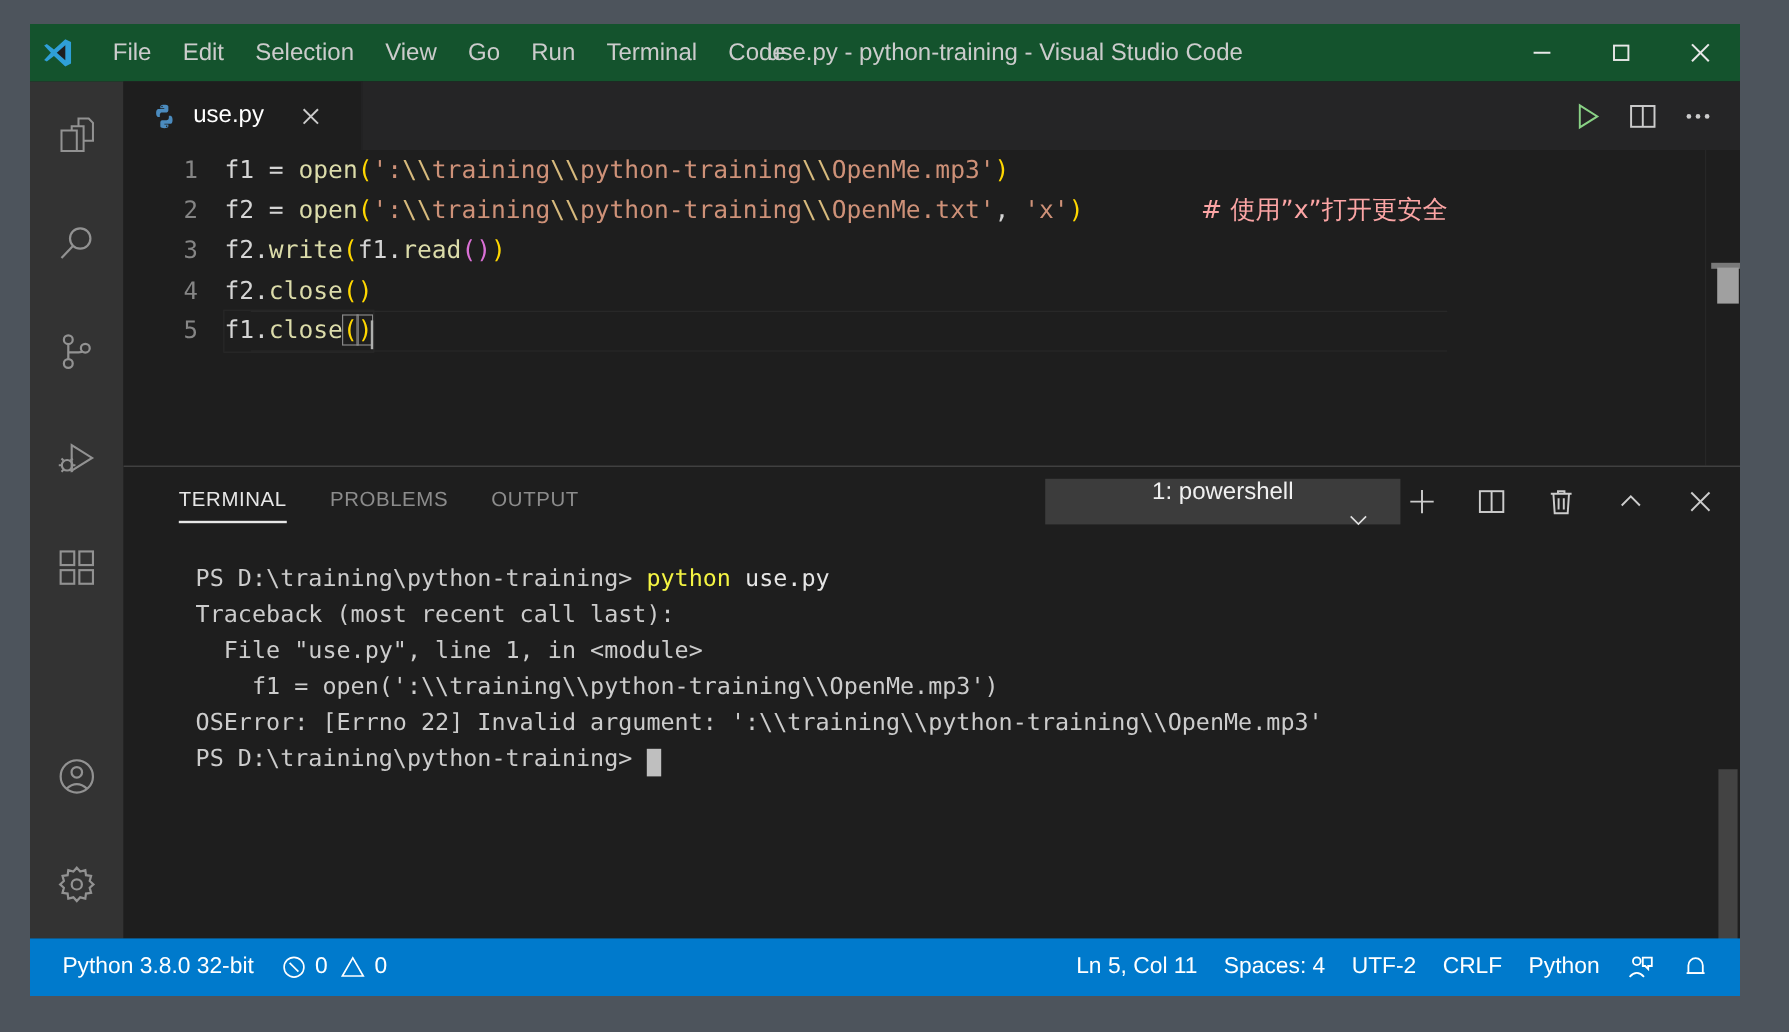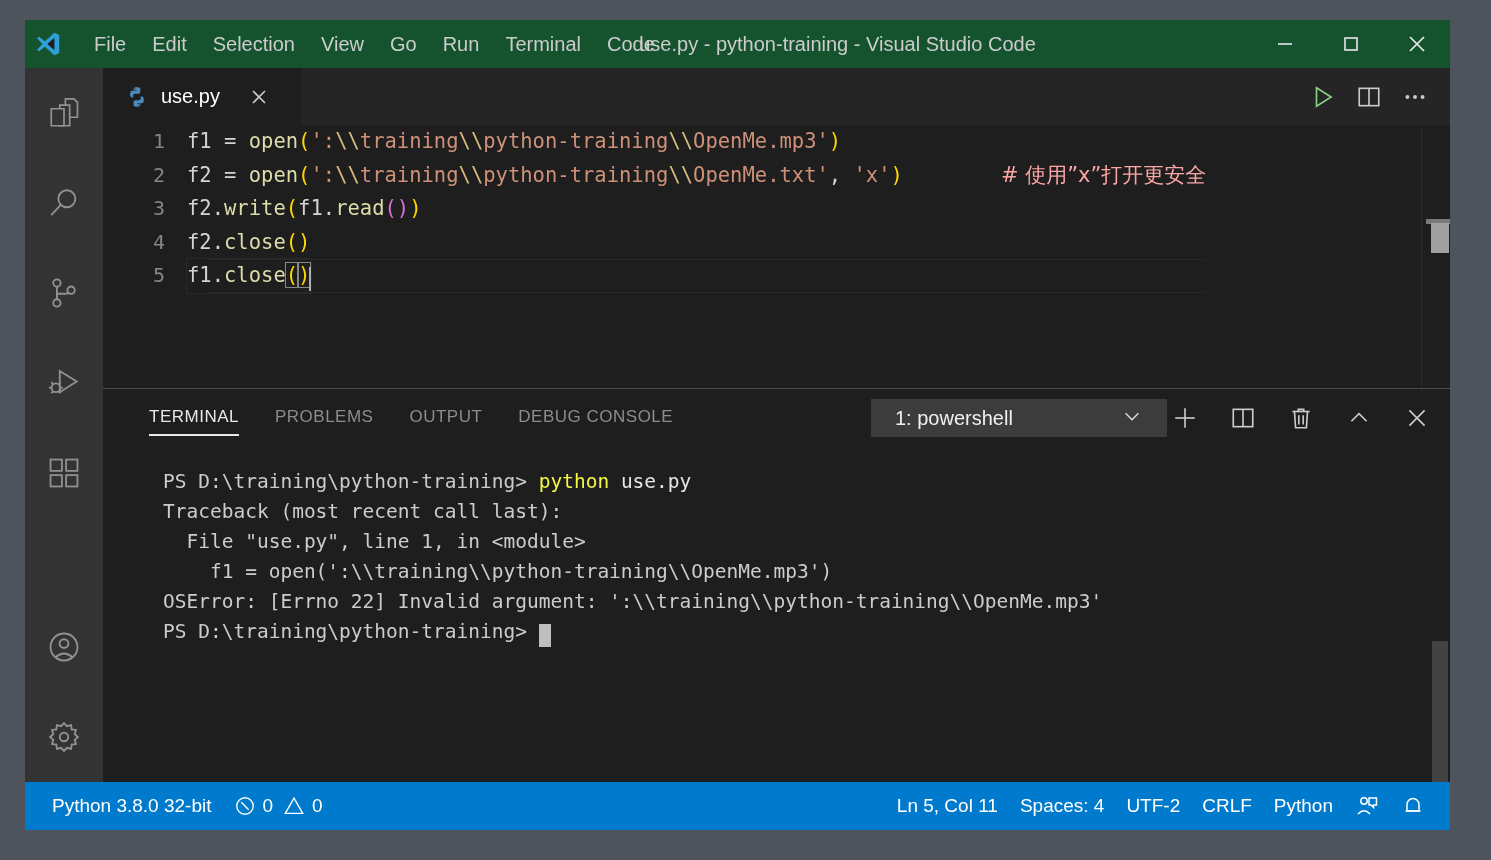--- a/index.html
+++ b/index.html
@@ -277,20 +277,21 @@
     position: absolute;
     left: 768px; top: 10px;
     width: 296px; height: 38px;
     background: #3c3c3c;
     color: #f0f0f0;
     font-size: 20px;
     display: flex;
     align-items: center;
     padding: 0 24px;
     box-sizing: border-box;
+    flex-direction: column;
   }
   .term-select .chev { margin-left: auto; }
   .panel-actions {
     position: absolute;
     right: 10px; top: 6px;
     height: 46px;
     display: flex;
     align-items: center;
   }
   .pa-btn {
@@ -502,21 +503,20 @@
       <div class="scroll-thumb"></div>
     </div>
   </div>
 
   <div class="panel">
     <div class="panel-header">
       <div class="panel-tabs">
         <div class="p-tab active">TERMINAL</div>
         <div class="p-tab">PROBLEMS</div>
         <div class="p-tab">OUTPUT</div>
-        <div class="p-tab">DEBUG CONSOLE</div>
       </div>
 
       <div class="term-select">
         <span>1: powershell</span>
         <span class="chev">
           <svg width="22" height="22" viewBox="0 0 24 24" fill="none" stroke="#e0e0e0" stroke-width="1.5">
               <path d="M5 9 L12 16 L19 9"></path>
             </svg>
         </span>
       </div>

